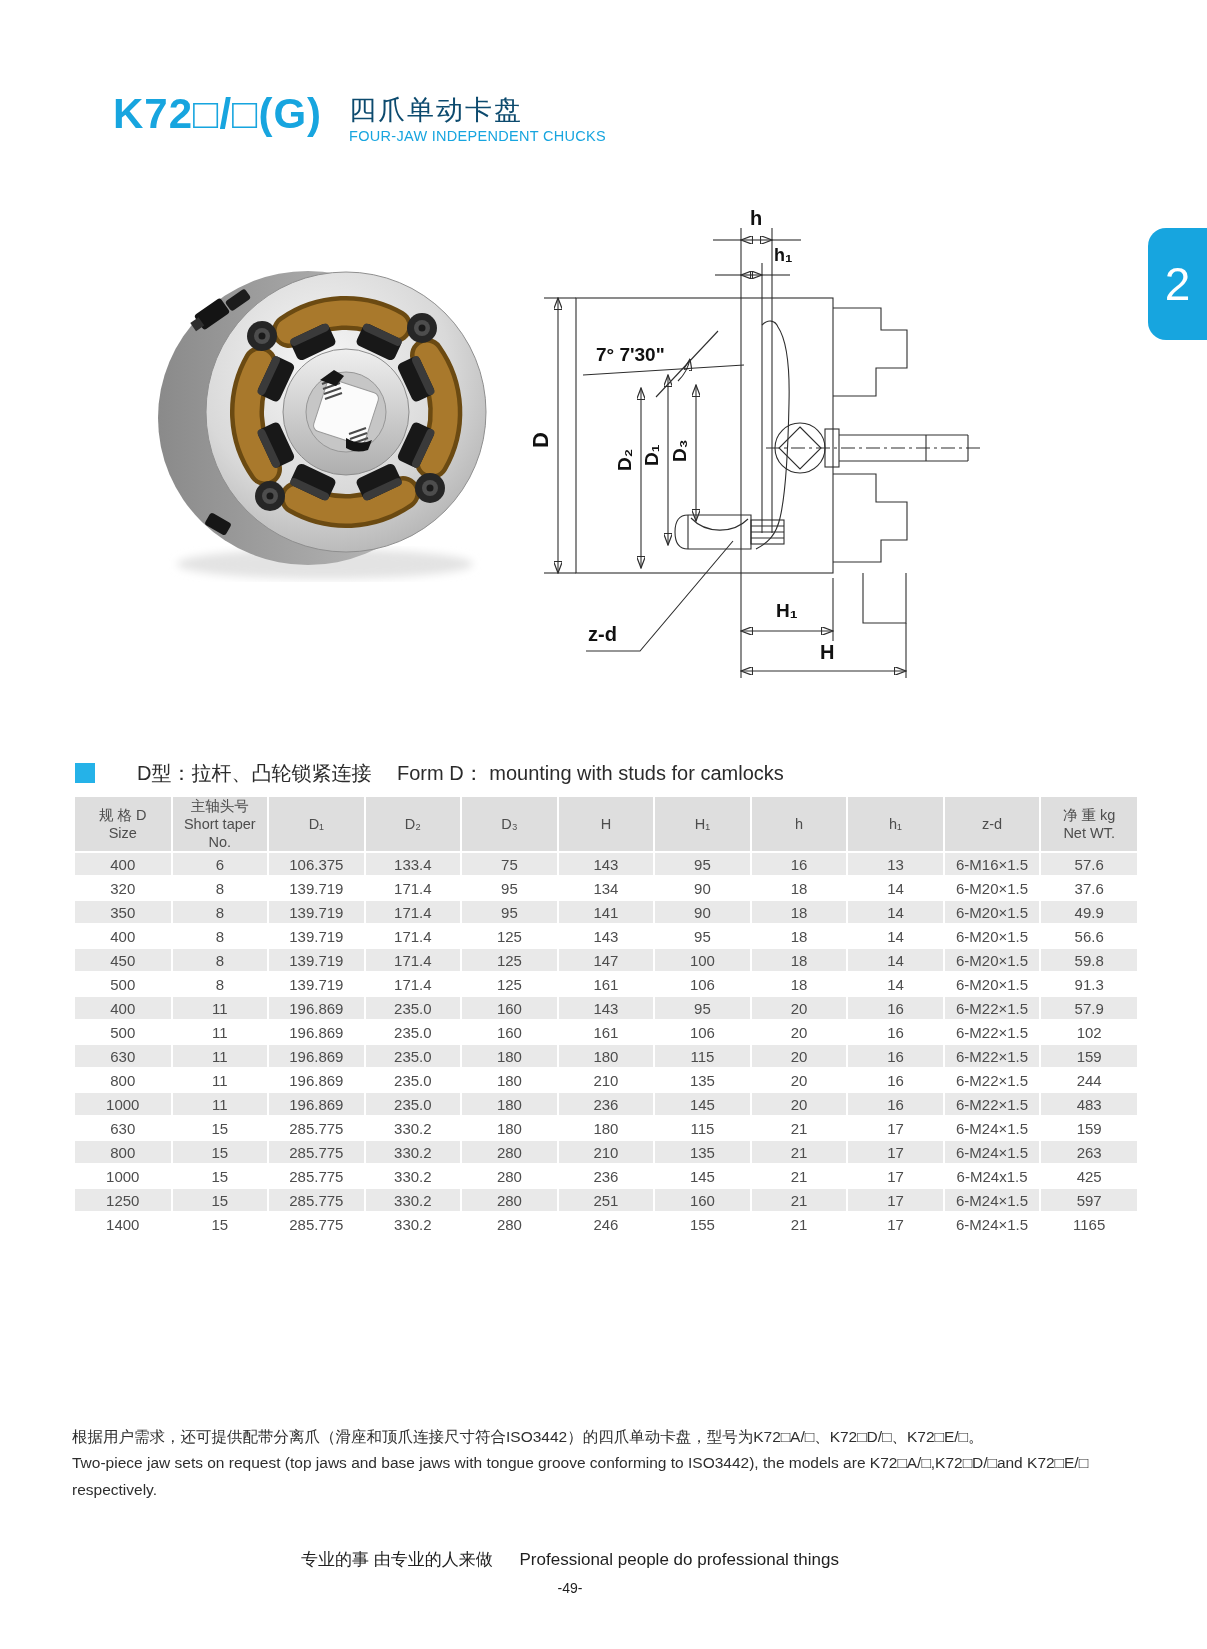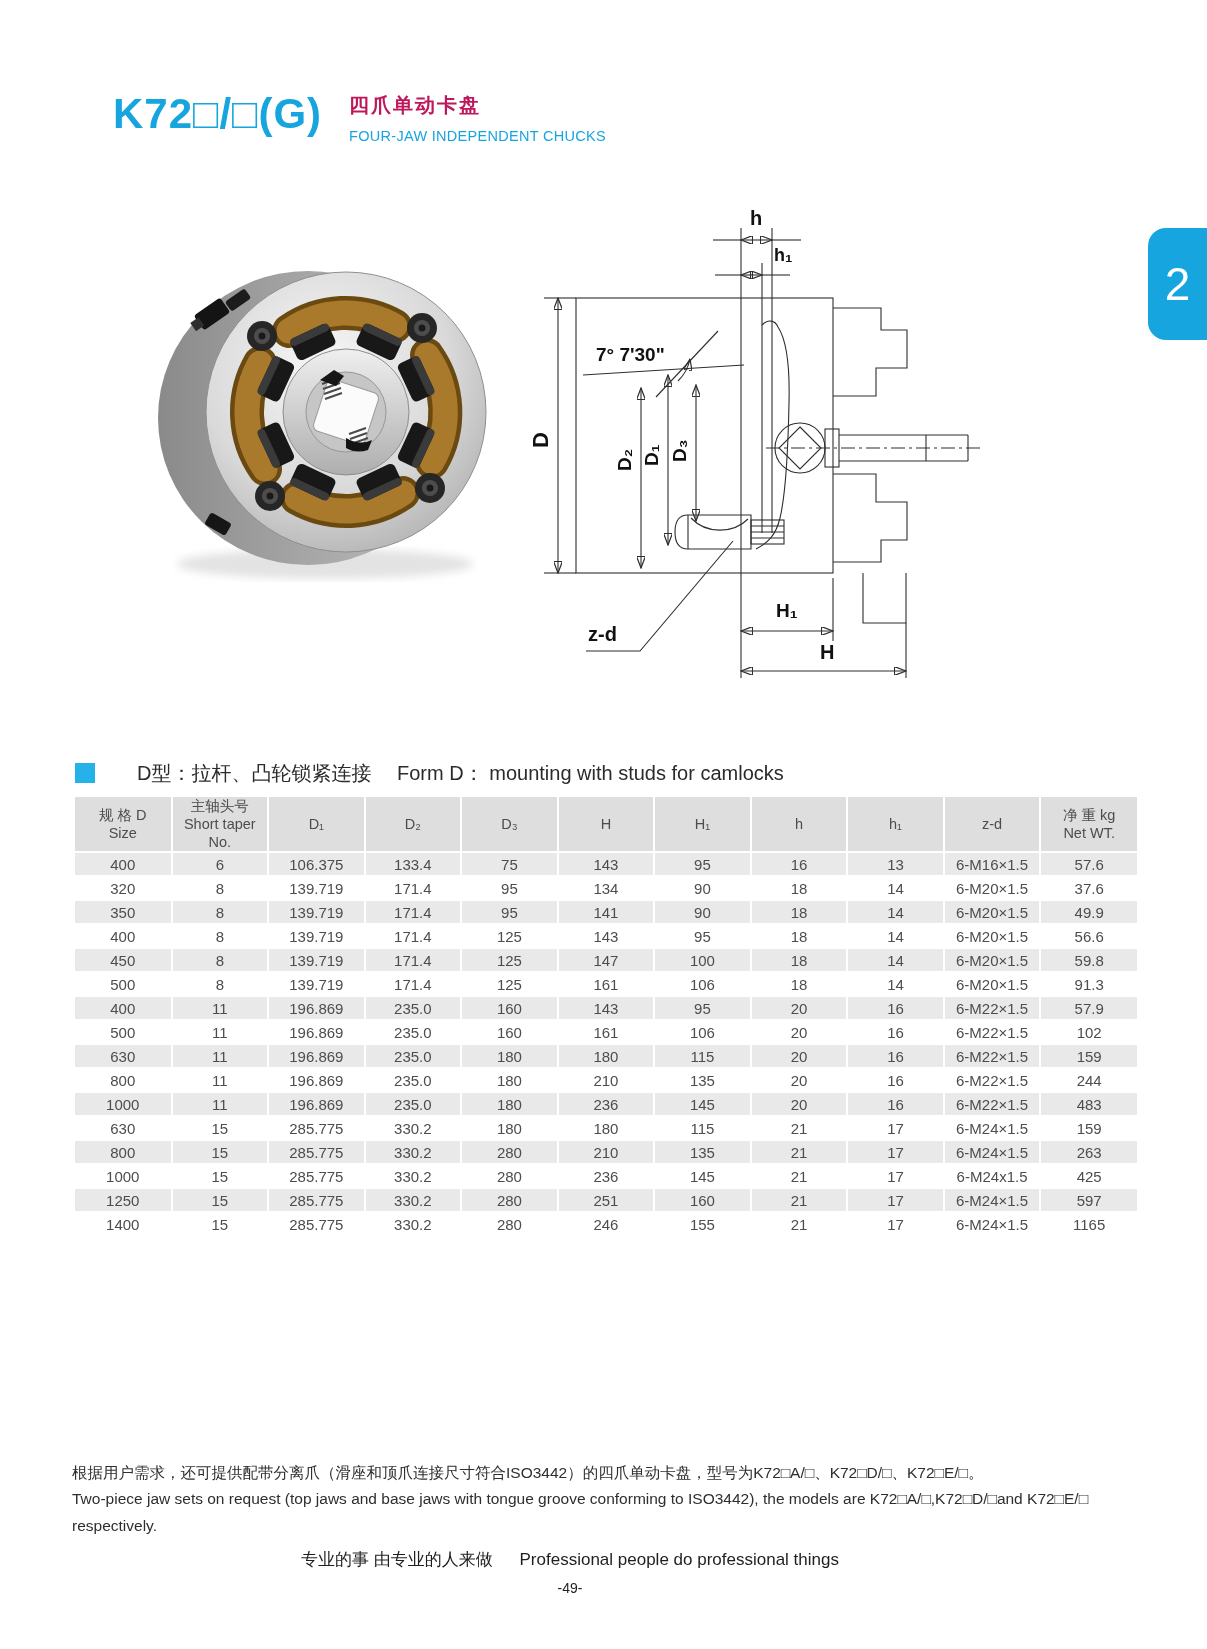--- a/index.html
+++ b/index.html
@@ -2,21 +2,21 @@
 <html><head>
 <meta charset="utf-8">
 <style>
   html,body{margin:0;padding:0;background:#ffffff;}
   .page{position:relative;width:1207px;height:1649px;background:#fff;overflow:hidden;
         font-family:"Liberation Sans","DejaVu Sans",sans-serif;color:#333;}
   .abs{position:absolute;}
 
   
   .model-title{left:113px;top:90px;font-size:42px;font-weight:bold;color:#17a5df;letter-spacing:1px;}
-  .title-cn{left:349px;top:92px;font-size:20px;font-weight:bold;color:#be185d;letter-spacing:2px;}
+  .title-cn{left:349px;top:92px;font-size:27px;font-weight:normal;color:#0c4a6e;letter-spacing:2px;}
   .title-en{left:349px;top:128px;font-size:14.5px;color:#17a5df;letter-spacing:.3px;}
 
   
   .side-tab{left:1148px;top:228px;width:59px;height:112px;background:#17a5df;
             border-radius:18px 0 0 18px;color:#fff;font-size:46px;
             display:flex;align-items:center;justify-content:center;}
 
   
   .section-bullet{left:75px;top:763px;width:20px;height:20px;background:#25b2e8;}
   .section-title{left:113px;top:760px;font-size:20px;color:#2b2b2b;white-space:nowrap;margin-left:24px;}
@@ -29,21 +29,21 @@
   table.spec th{background:#dedede;font-weight:normal;height:52px;line-height:1.25;
                 font-size:14.5px;border:2px solid #fff;border-top:none;padding:0;}
   table.spec td{padding:2.5px 0;border:2px solid #fff;}
   table.spec th:first-child,table.spec td:first-child{border-left:none;}
   table.spec th:last-child,table.spec td:last-child{border-right:none;}
   table.spec tbody tr:nth-child(odd) td{background:#e9e9e9;}
   table.spec tbody tr:nth-child(even) td{background:#ffffff;}
   table.spec tbody tr:last-child td{border-bottom:none;}
 
   
-  .notes{left:72px;top:1460px;width:1080px;font-size:15.5px;color:#2e2e2e;line-height:1.7;}
+  .notes{left:72px;top:1424px;width:1080px;font-size:15.5px;color:#2e2e2e;line-height:1.7;}
   .slogan{left:0;top:1548px;width:1140px;text-align:center;font-size:17px;color:#1f1f1f;}
   .slogan .en{margin-left:22px;}
   .page-number{left:0;top:1580px;width:1140px;text-align:center;font-size:14px;color:#1f1f1f;}
 
   
   .drawing-svg{left:528px;top:183px;}
   .drawing-svg path,.drawing-svg line,.drawing-svg rect,.drawing-svg circle
       {stroke:#2e2e2e;stroke-width:1.1;fill:none;}
   .drawing-svg text{font-family:"Liberation Sans","DejaVu Sans",sans-serif;
       font-weight:bold;fill:#111;stroke:none;}

